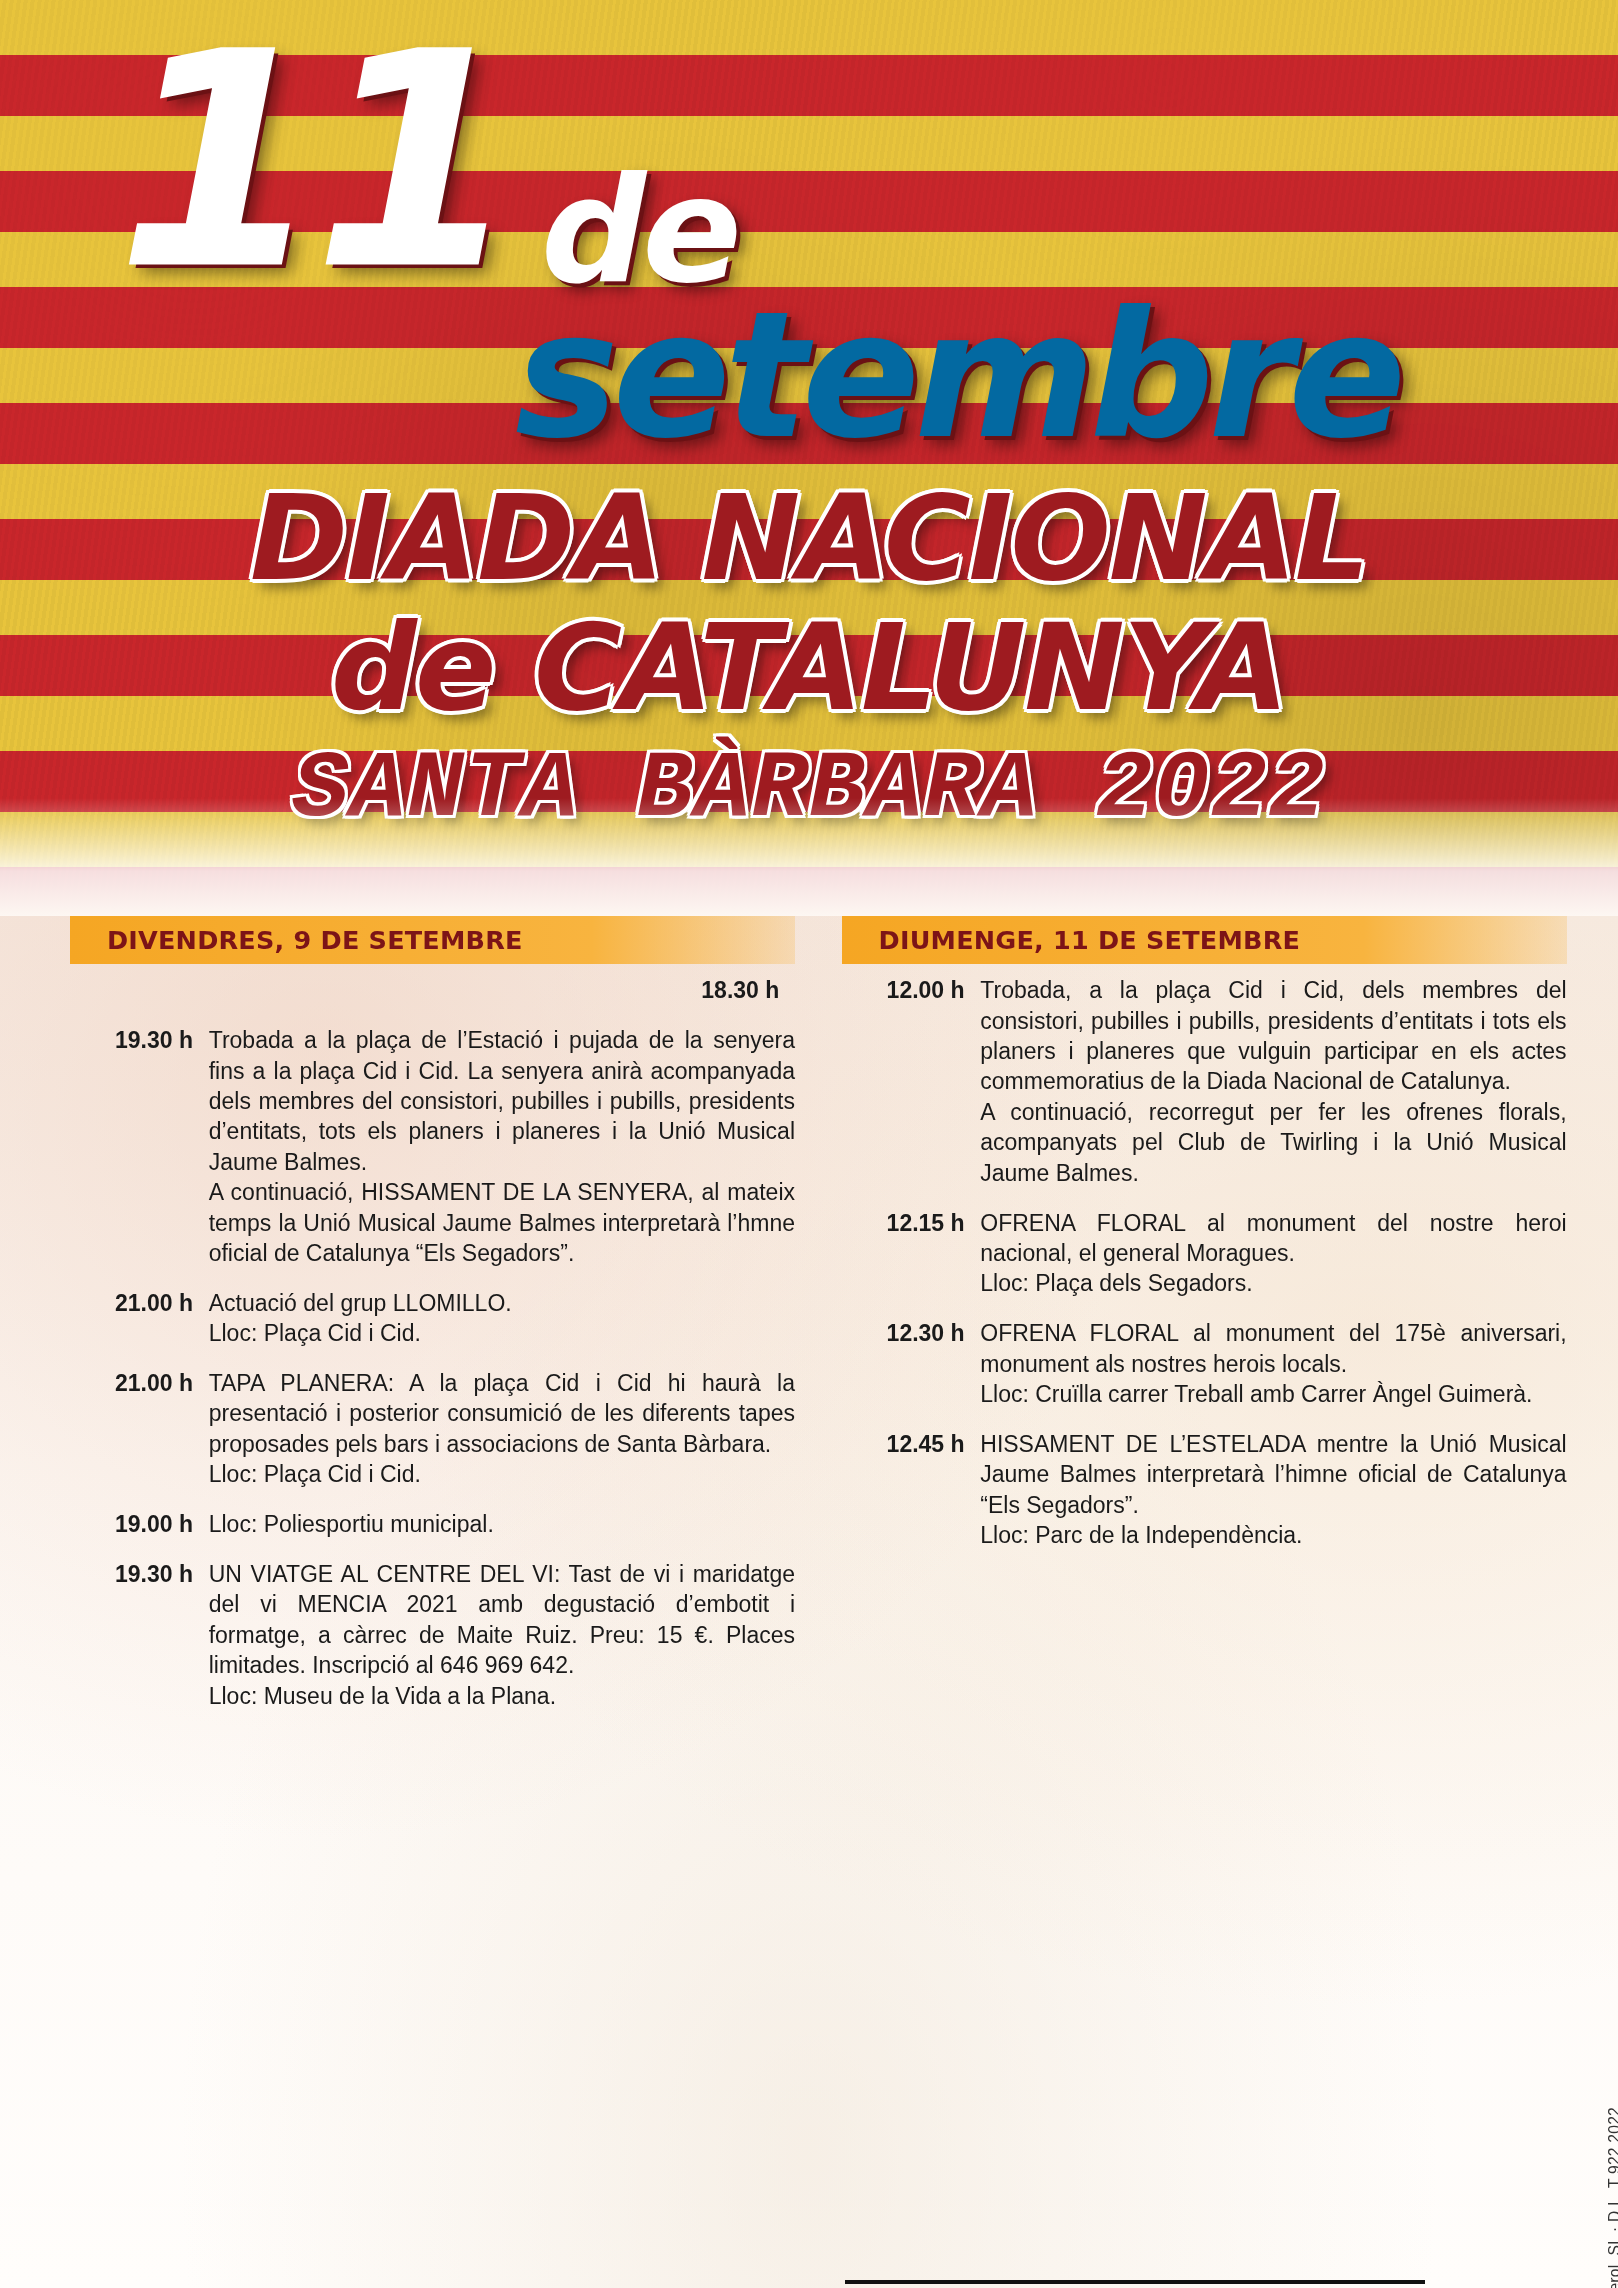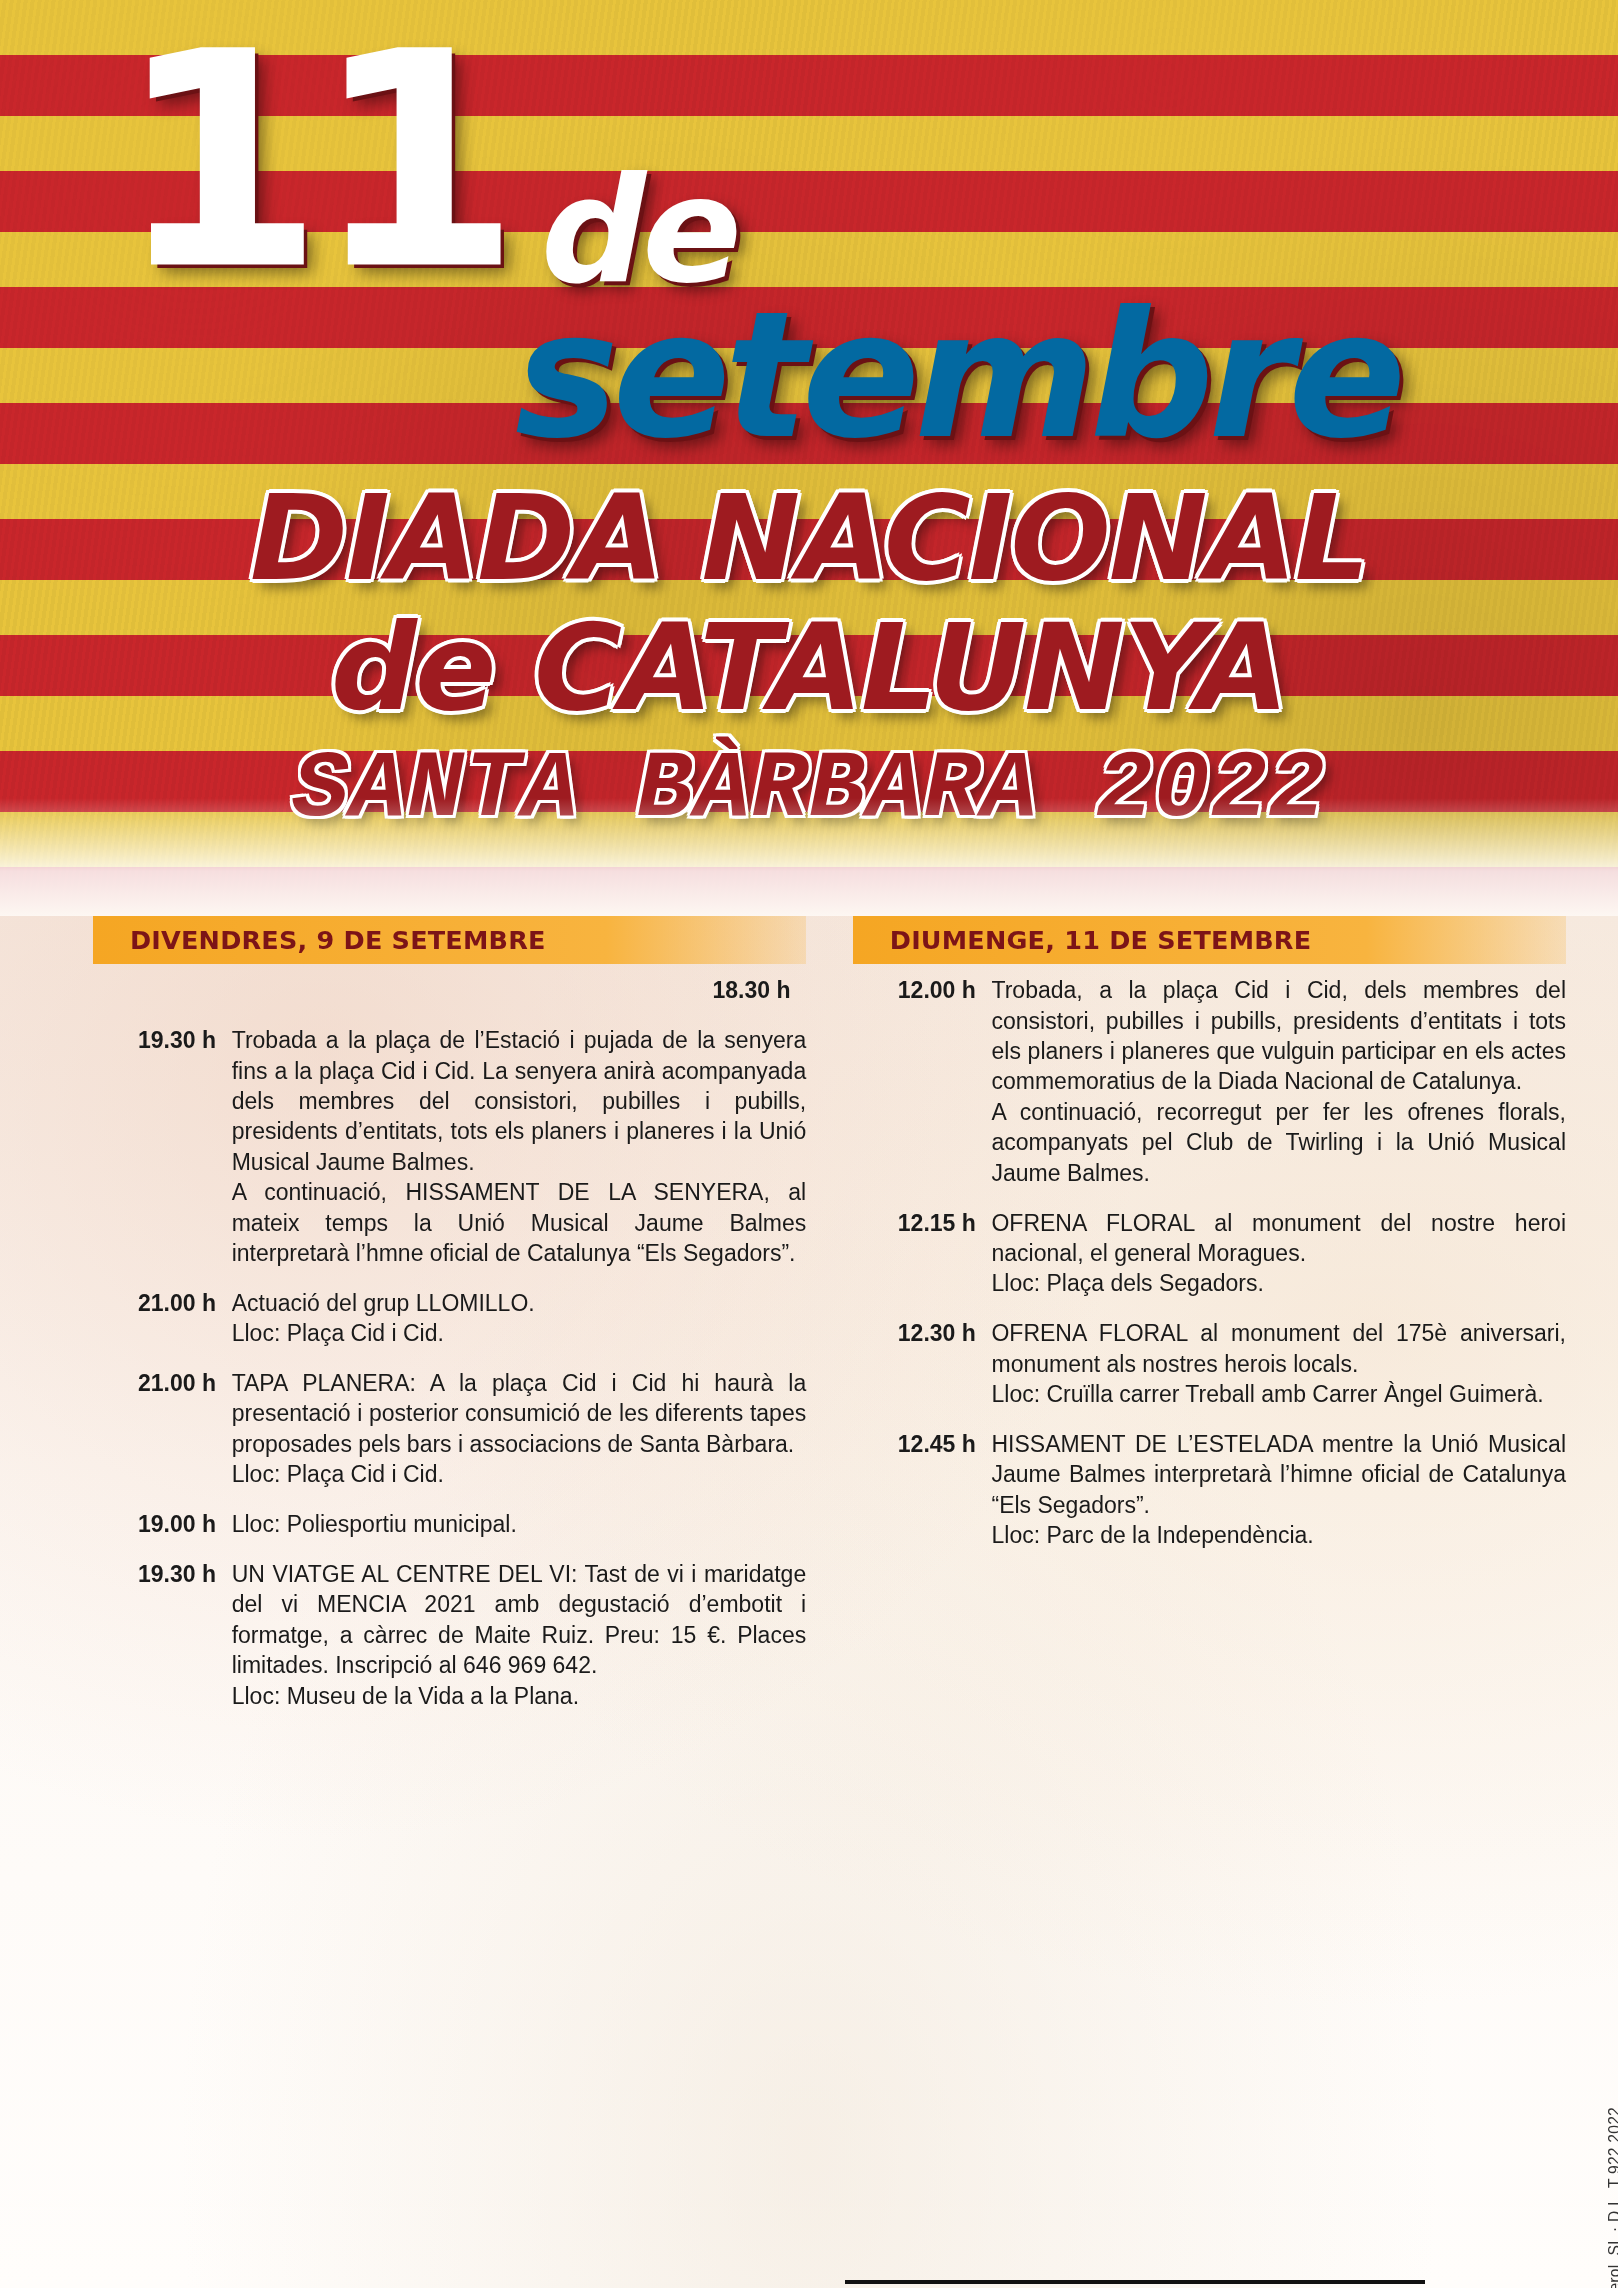--- a/index.html
+++ b/index.html
@@ -65,20 +65,21 @@
     position: absolute;
     left: 0; right: 0; top: 0;
     text-align: center;
   }
   .line-11 {
     position: absolute;
     left: 118px;
     top: 41px;
     font-family: "DejaVu Sans", sans-serif;
     font-weight: bold;
+    font-style: italic;
     font-size: 294px;
     line-height: 0.82;
     color: #ffffff;
     letter-spacing: -7.8px;
     text-shadow:
       4.9px 4.9px 0 #6b1114,
       9.8px 9.8px 15.7px rgba(0,0,0,0.45);
     -webkit-text-stroke: 2.9px #ffffff;
   }
   .line-de {
@@ -177,21 +178,21 @@
       radial-gradient(ellipse at 20% 10%, rgba(236,200,180,0.45) 0%, rgba(236,200,180,0) 45%),
       radial-gradient(ellipse at 85% 30%, rgba(240,216,186,0.4) 0%, rgba(240,216,186,0) 50%),
       radial-gradient(ellipse at 50% 90%, rgba(238,226,210,0.5) 0%, rgba(238,226,210,0) 55%),
       linear-gradient(to bottom, #f7ece4 0%, #fdf9f5 40%, #fffdfb 100%);
   }
   .columns {
     position: absolute;
     inset: 0;
     display: flex;
     gap: 29px;
-    padding: 0 52px;
+    padding: 0 29px;
     box-sizing: border-box;
     border-radius: 8px;
   }
   .col {
     width: 725px;
     position: relative;
   }
   .col-left { margin-left: 41px; }
   .col-right { margin-left: 17.6px; }
 

